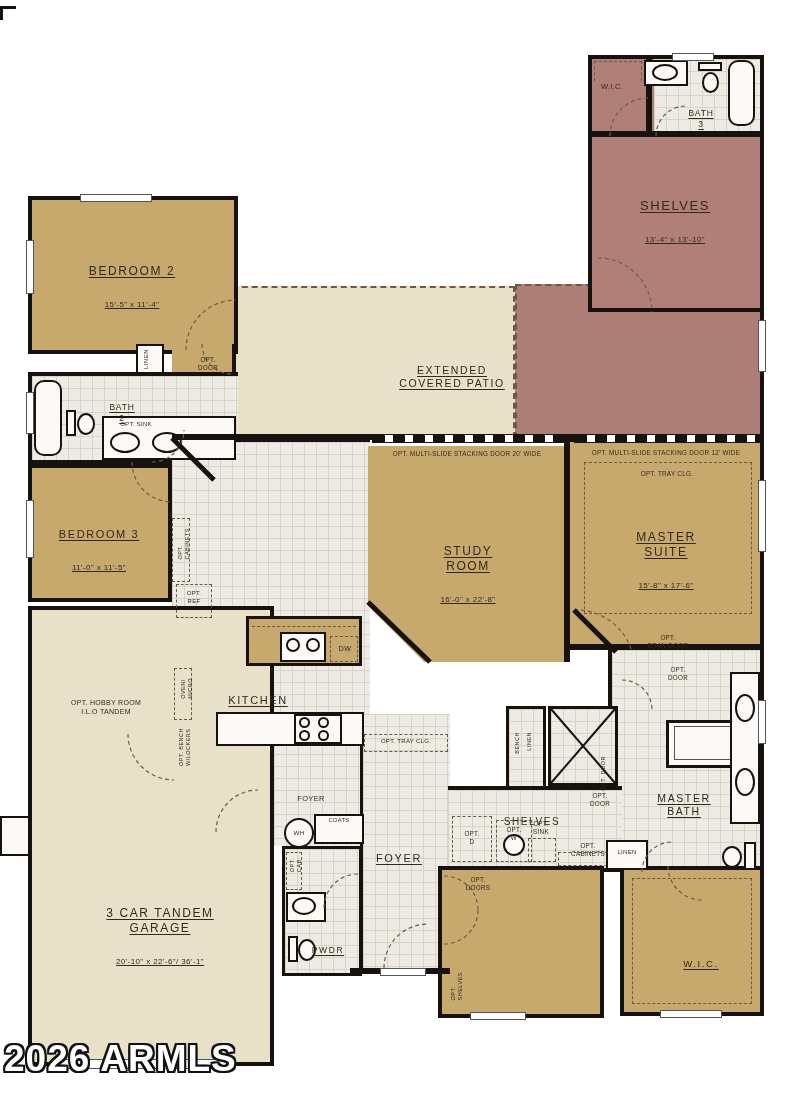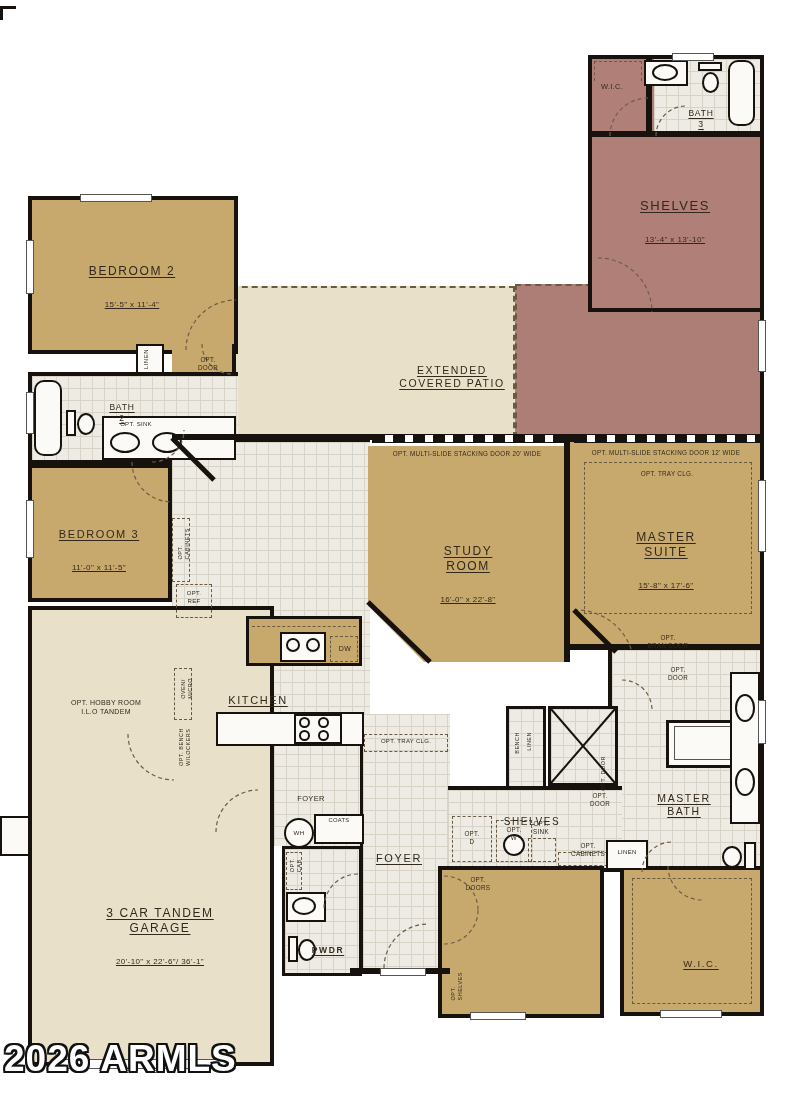--- a/index.html
+++ b/index.html
@@ -320,21 +320,21 @@
   <div class="lbl z50" style="left:160px;top:886px;">
     <span class="rm">3 CAR TANDEM
 GARAGE</span>
     <span class="dm">20'-10" x 22'-6"/ 36'-1"</span>
   </div>
   <div class="sm z50" style="left:106px;top:698px;font-size:7px;">OPT. HOBBY ROOM
 I.L.O TANDEM</div>
 
   <div class="vlbl z50" style="left:289px;top:858px;font-size:5.5px;">OPT.
 CAB</div>
-  <div class="lbl z50" style="left:328px;top:925px;font-weight:bold;">
+  <div class="lbl z50" style="left:328px;top:925px;">
     <span class="rm" style="font-size:8.5px;">PWDR</span>
   </div>
 
   <div class="sm z50" style="left:478px;top:876px;">OPT.
 DOORS</div>
   <div class="vlbl z50" style="left:450px;top:972px;font-size:5.5px;">OPT.
 SHELVES</div>
 
   <div class="lbl z50" style="left:701px;top:938px;">
     <span class="rm" style="font-size:9.5px;">W.I.C.</span>

